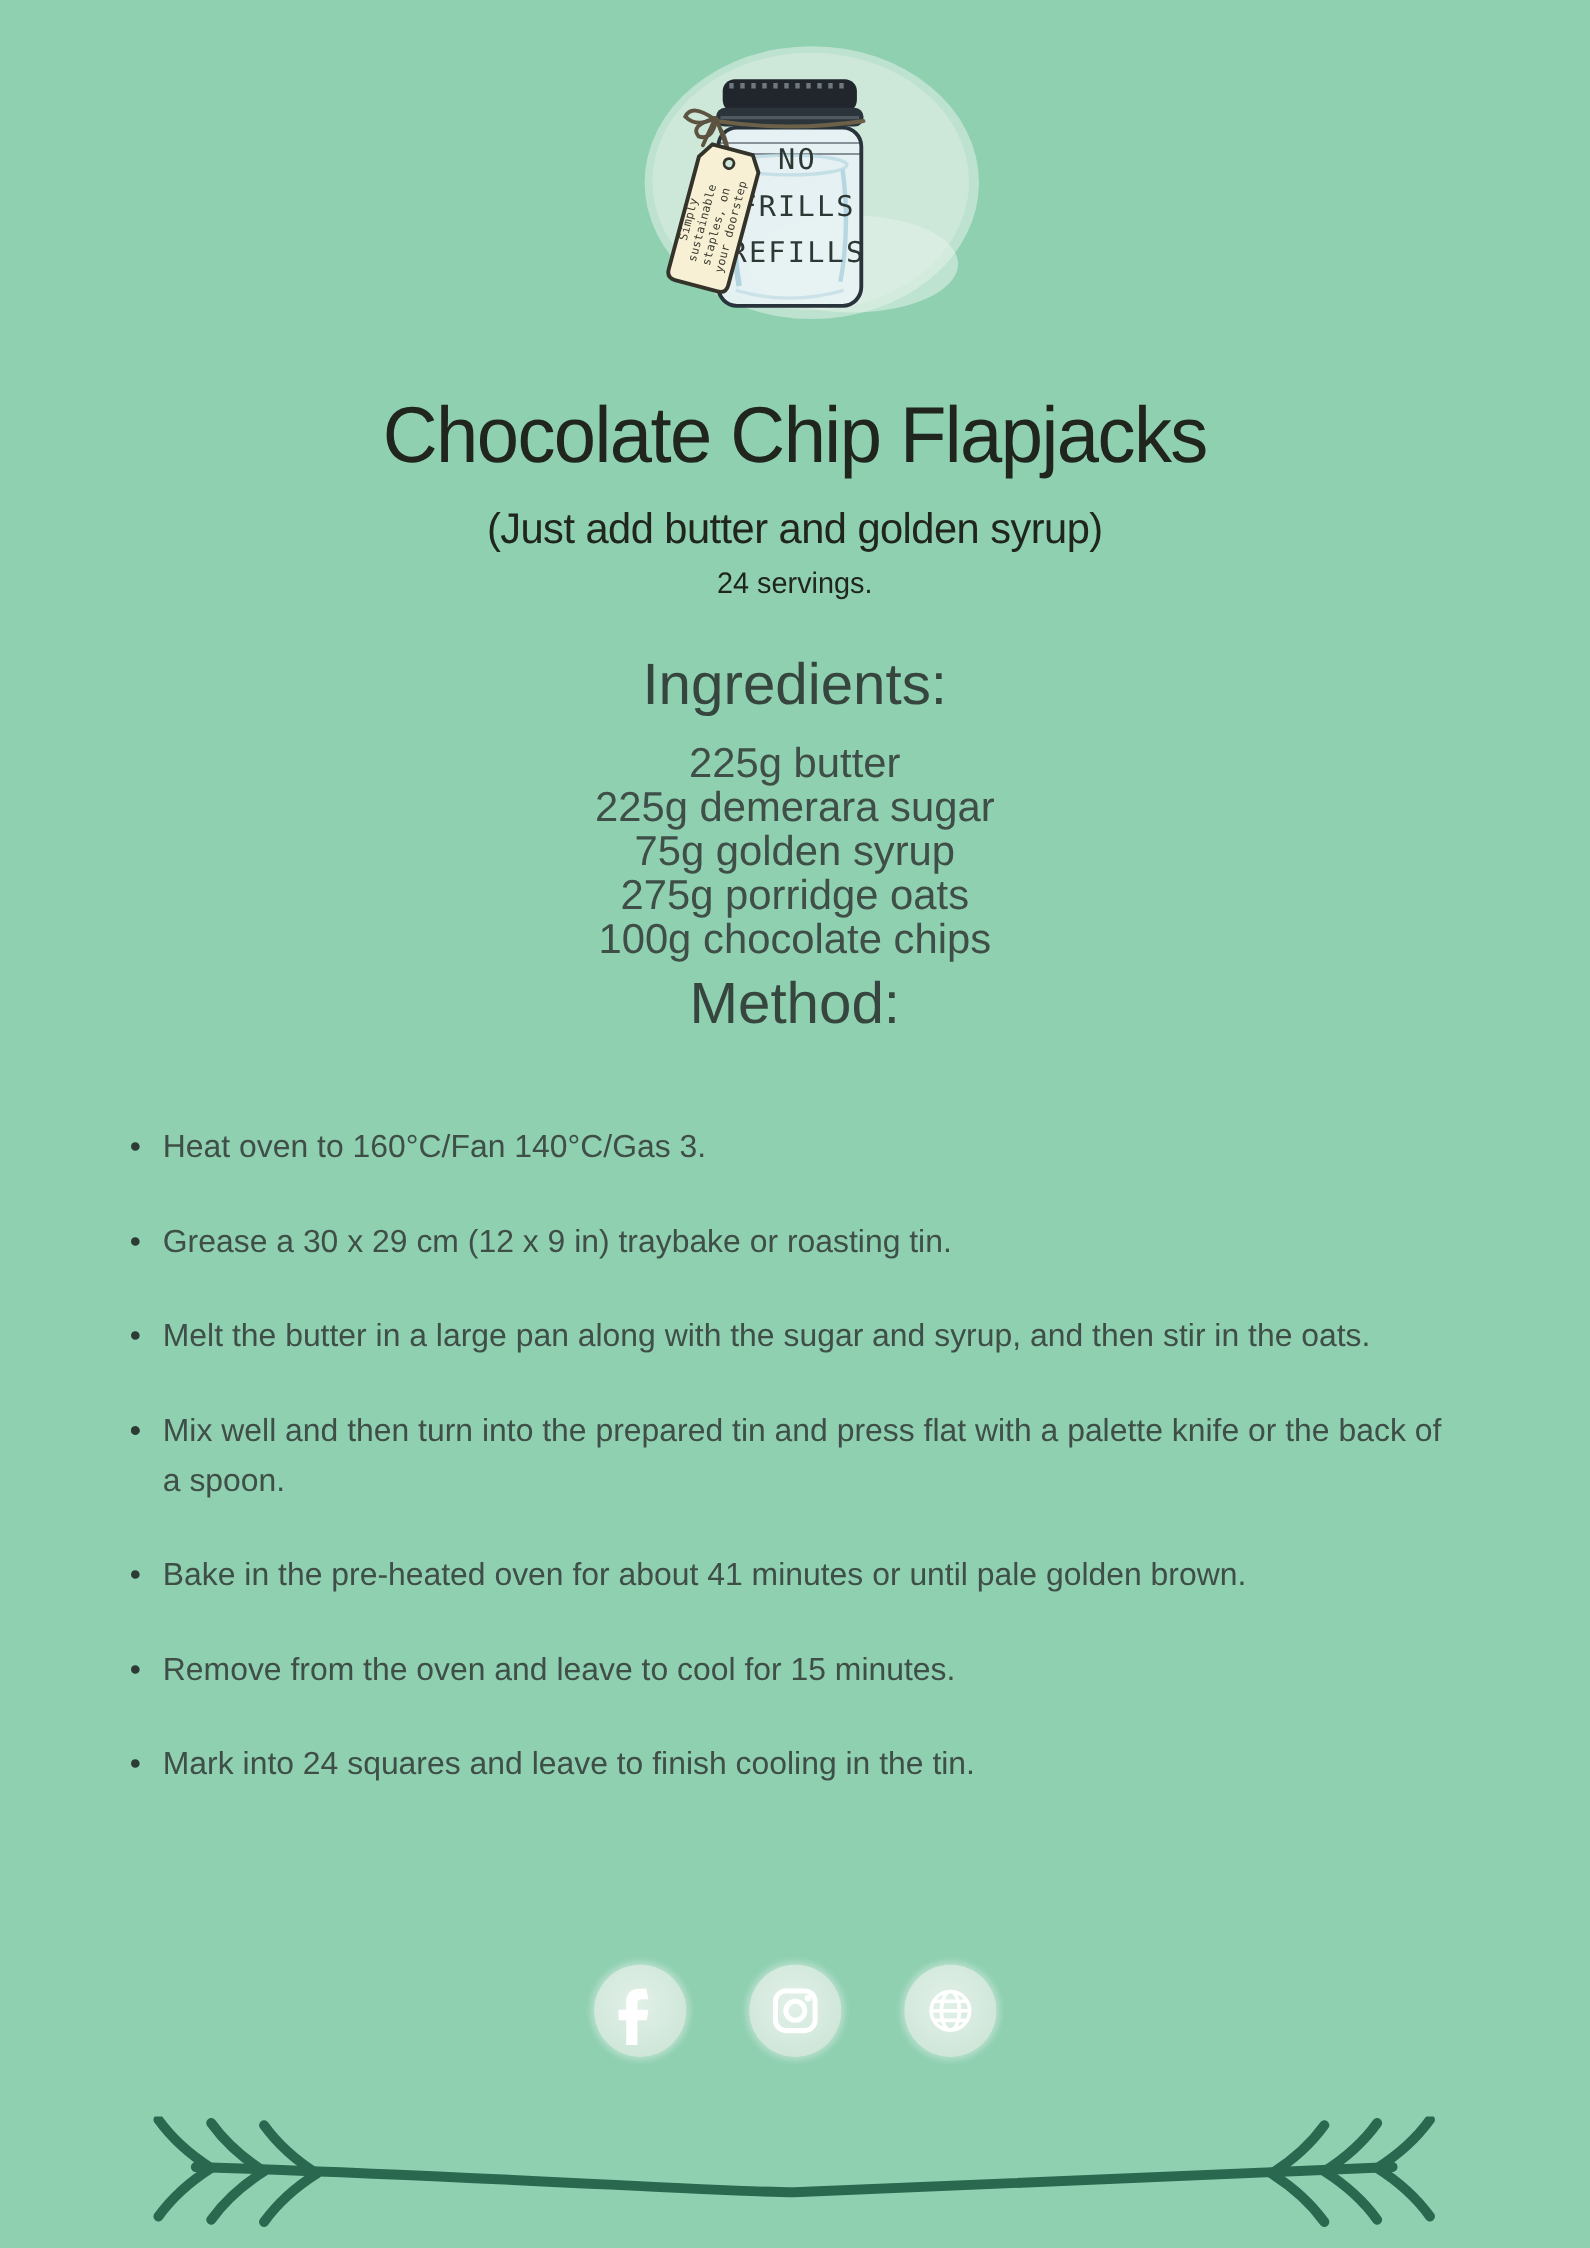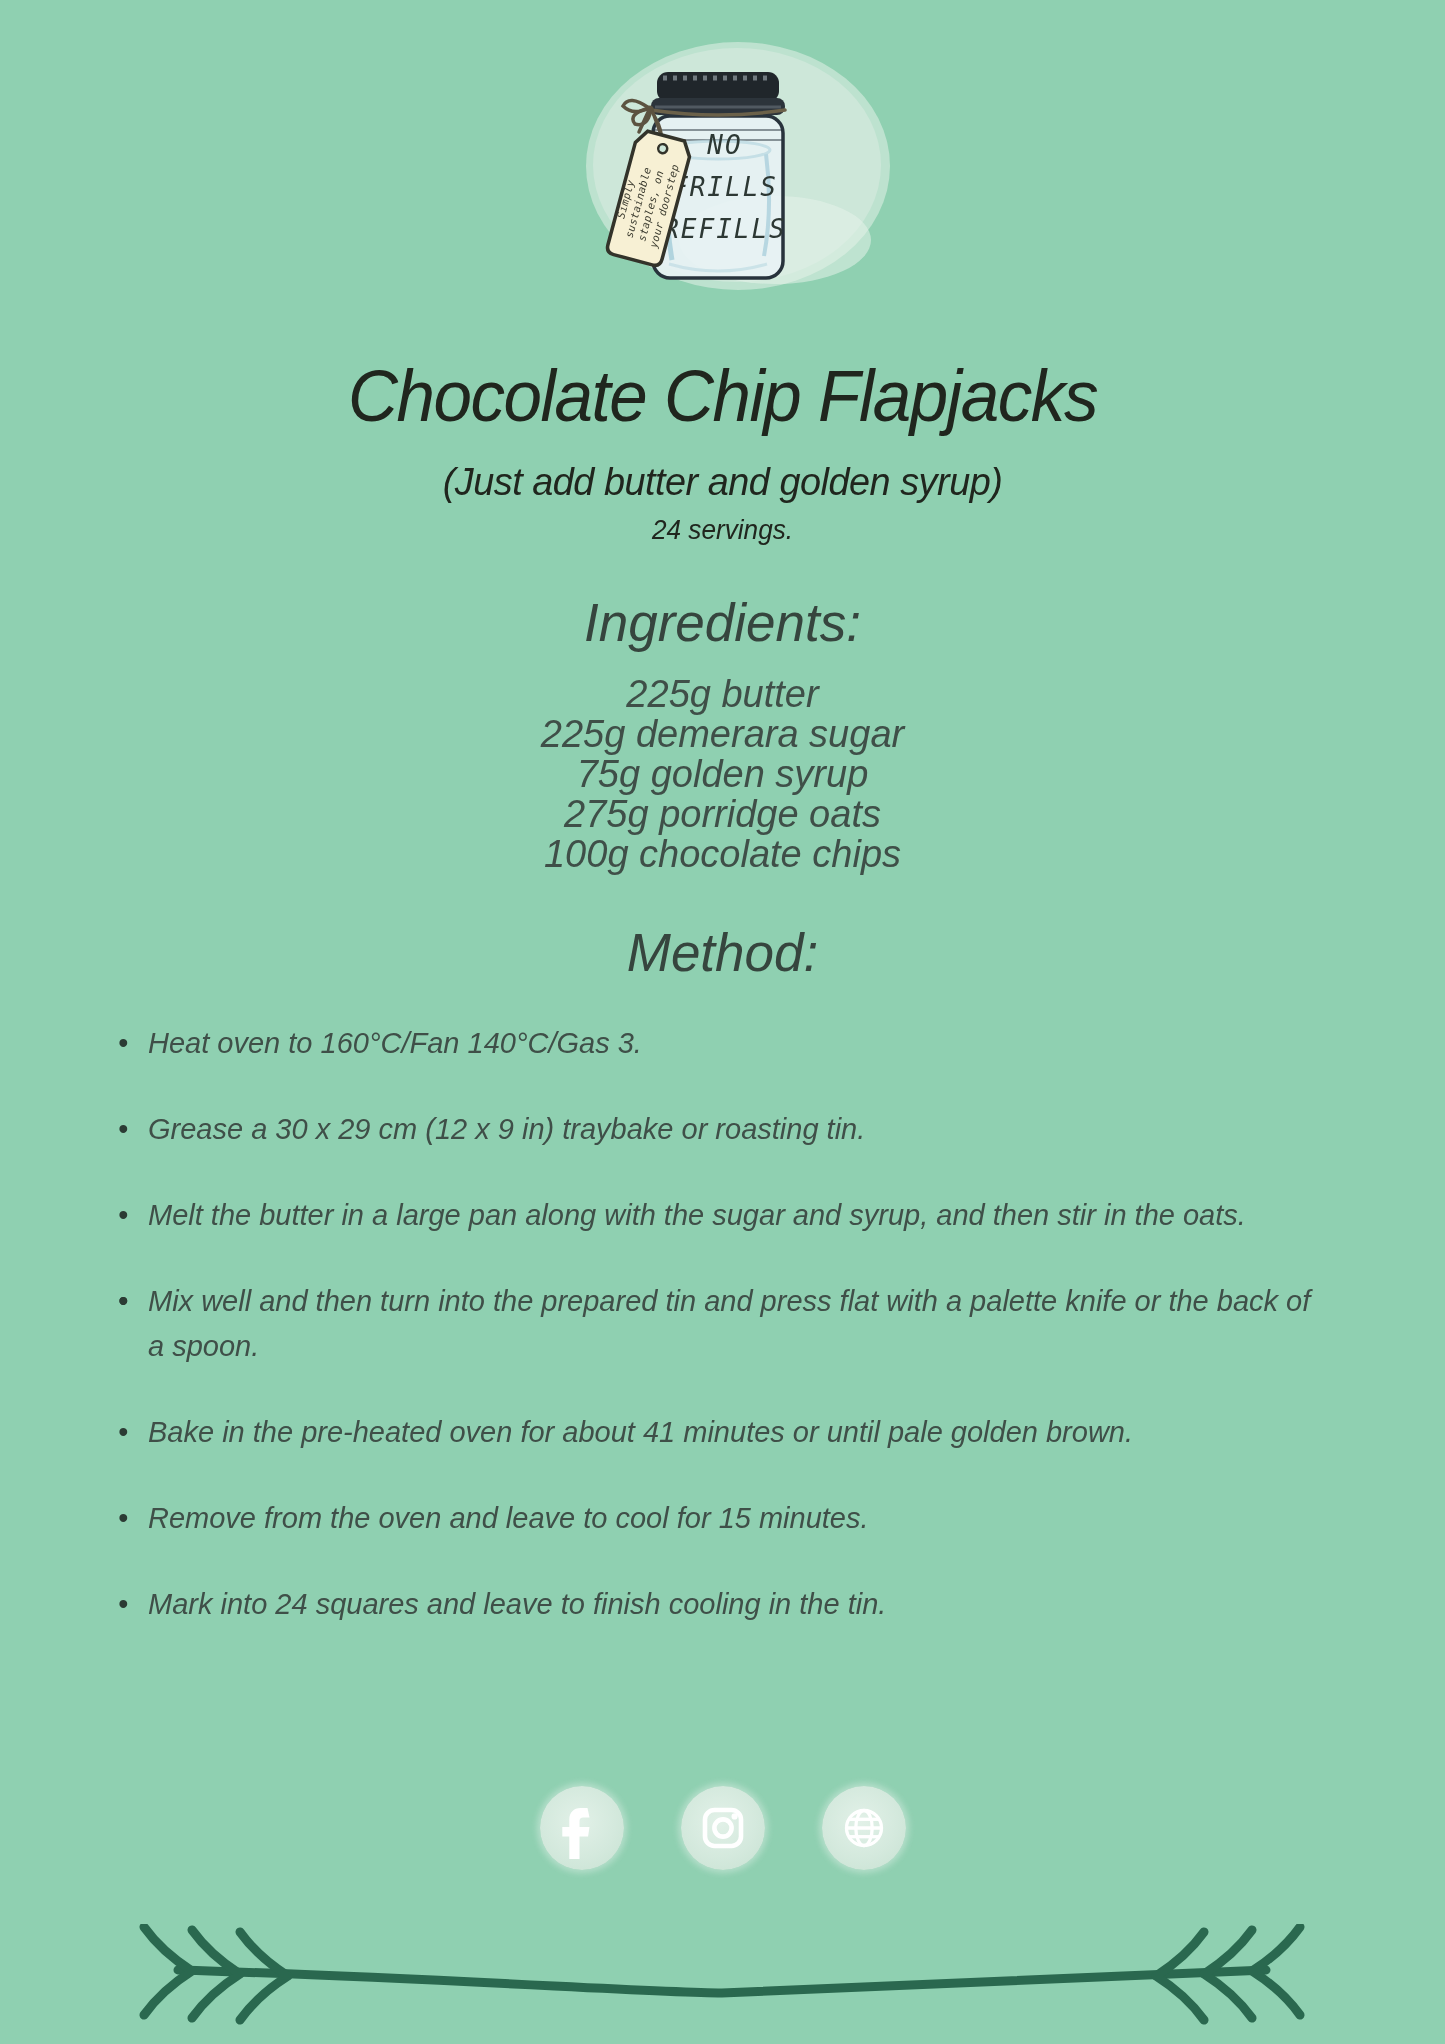--- a/index.html
+++ b/index.html
@@ -4,21 +4,20 @@
 <style>
   html,body{margin:0;padding:0;}
   .page{
     position:relative;
     width:1445px;
     height:2044px;
     background:#8fd0b1;
     overflow:hidden;
     font-family:"Liberation Sans",sans-serif;
     color:#3f4f48;
-    font-style:italic;
   }
   .centered{position:absolute;left:0;right:0;text-align:center;}
   .logo{position:absolute;left:573px;top:26px;width:322px;height:268px;}
   .title{
     top:360px;
     font-size:72px;
     line-height:1.0;
     letter-spacing:-1.5px;
     color:#20261e;
     font-weight:400;
@@ -43,21 +42,21 @@
     font-weight:400;
     color:#36453e;
   }
   .ing-heading{top:592px;}
   .ing-list{
     top:674px;
     font-size:38px;
     line-height:40px;
     color:#3f4f48;
   }
-  .method-heading{top:922px;}
+  .method-heading{top:882px;}
   .method-list{
     position:absolute;
     left:118px;
     top:1021px;
     width:1200px;
     margin:0;
     padding:0;
     list-style:none;
     font-size:29px;
     line-height:45px;

